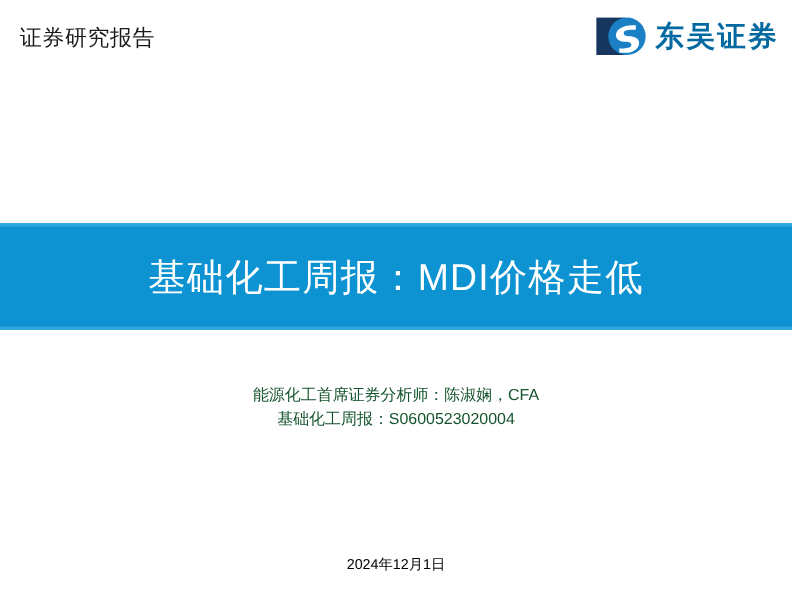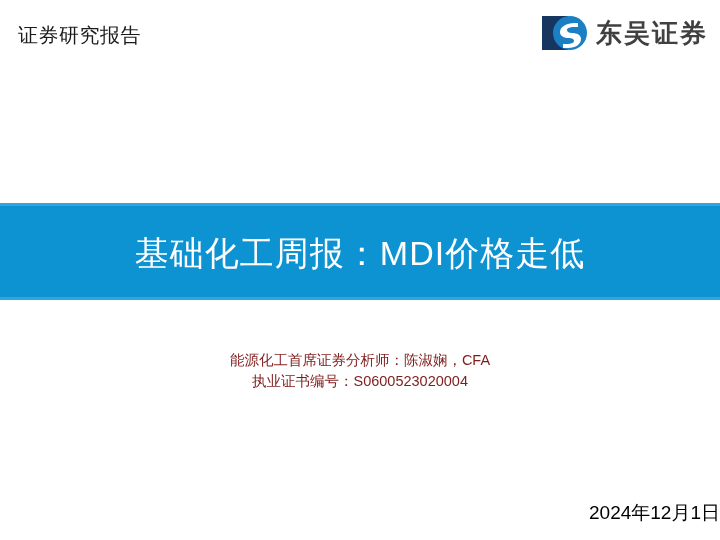--- a/index.html
+++ b/index.html
@@ -57,21 +57,21 @@
   .logo-text {
     display: flex;
     flex-direction: column;
     align-items: flex-start;
     justify-content: center;
   }
   .logo-cn {
     font-size: 26px;
     line-height: 28px;
     font-weight: bold;
-    color: #404040;
+    color: #0369a1;
     letter-spacing: 2px;
     white-space: nowrap;
     text-align: center;
   }
   .logo-en {
     font-size: 10.5px;
     line-height: 13px;
     font-weight: bold;
     color: #16355f;
     letter-spacing: 1.1px;
@@ -117,21 +117,21 @@
   .analyst-block {
     position: absolute;
     left: 0;
     top: 350px;
     width: 720px;
     text-align: center;
   }
   .analyst-line {
     font-size: 14.5px;
     line-height: 21px;
-    color: #7f1d1d;
+    color: #14532d;
     white-space: nowrap;
   }
   .analyst-email-line {
     font-size: 14.5px;
     line-height: 21px;
     color: #000000;
     white-space: nowrap;
   }
   .email-link {
     color: #2222cc;
@@ -140,25 +140,24 @@
 
   
   .date-block {
     position: absolute;
     left: 0;
     top: 500px;
     width: 720px;
     text-align: center;
   }
   .date-text {
-    font-size: 19px;
+    font-size: 13px;
     line-height: 26px;
     color: #000000;
     white-space: nowrap;
-    text-align: right;
   }
 </style>
 </head>
 <body>
 
 <div class="header">
 
   <div class="header-label">证券研究报告</div>
 
   <div class="logo">
@@ -188,20 +187,20 @@
 <div class="title-banner">
   <div class="edge-top"></div>
   <div class="title-text">基础化工周报：MDI价格走低</div>
   <div class="edge-bottom"></div>
 </div>
 
 <div class="analyst-block">
 
   <div class="analyst-line">能源化工首席证券分析师：陈淑娴，CFA</div>
 
-  <div class="analyst-line">执业证书编号：S0600523020004</div>
+  <div class="analyst-line">基础化工周报：S0600523020004</div>
 
 
 </div>
 
 <div class="date-block">
   <div class="date-text">2024年12月1日</div>
 </div>
 
 </body></html>

